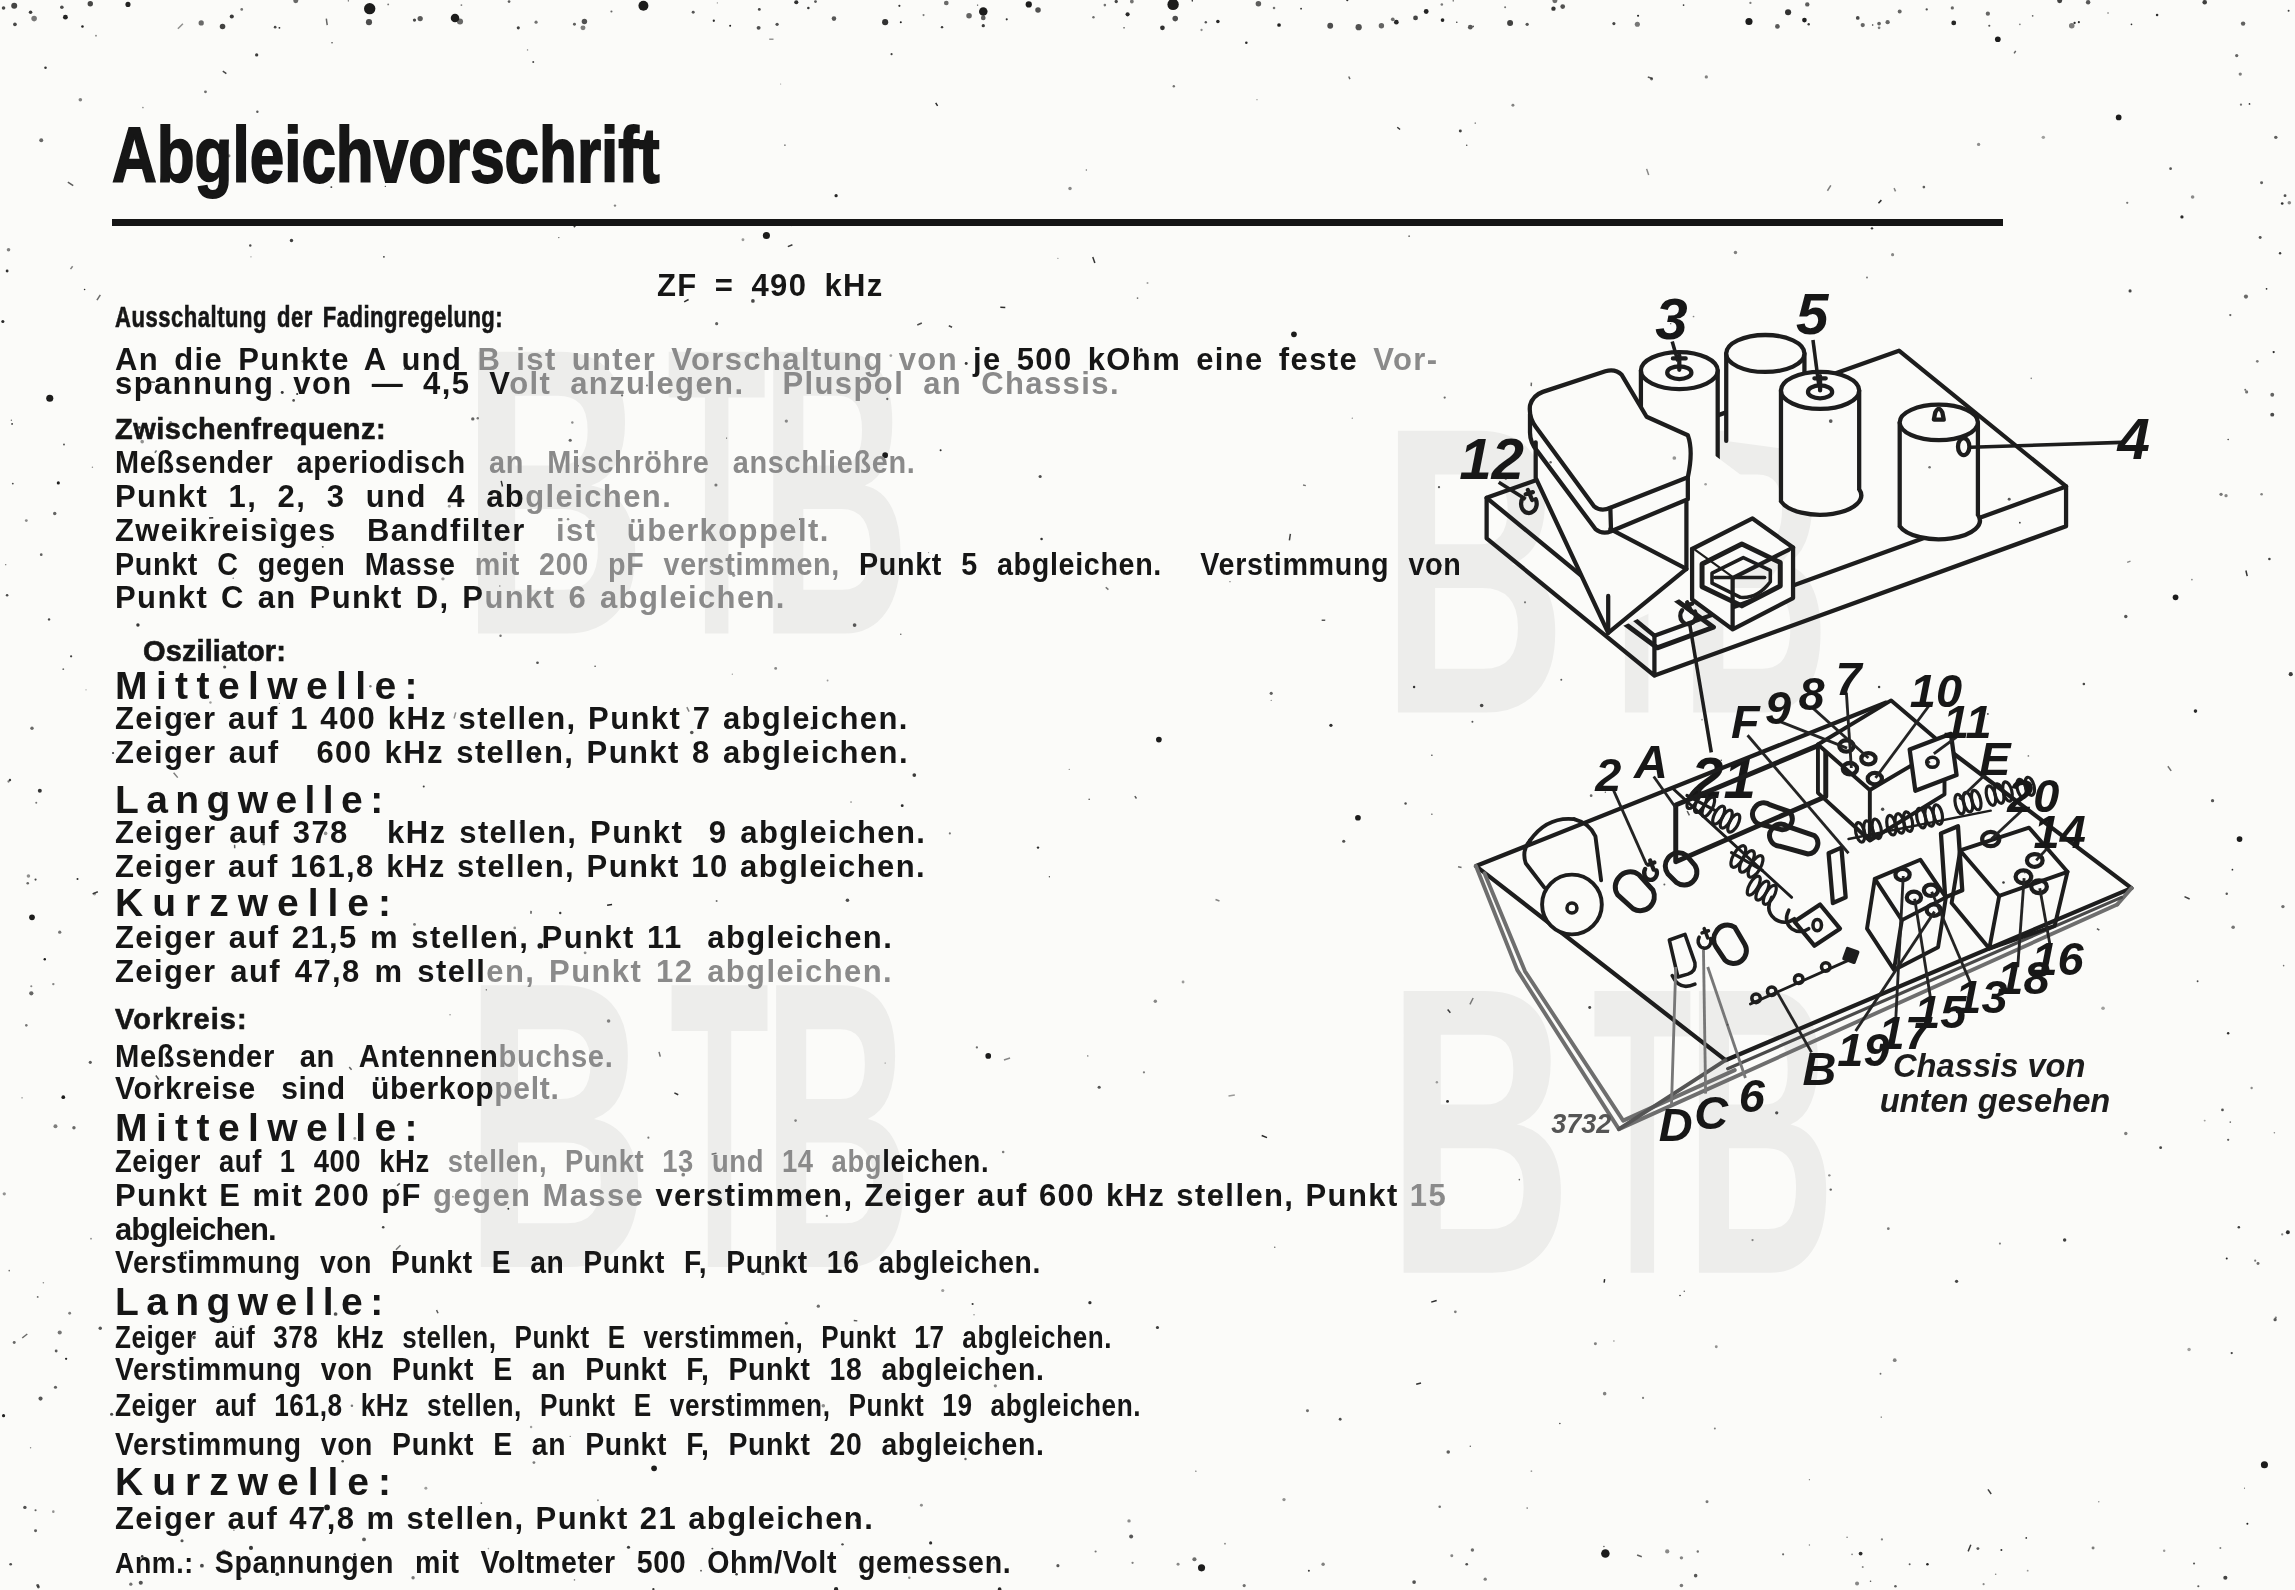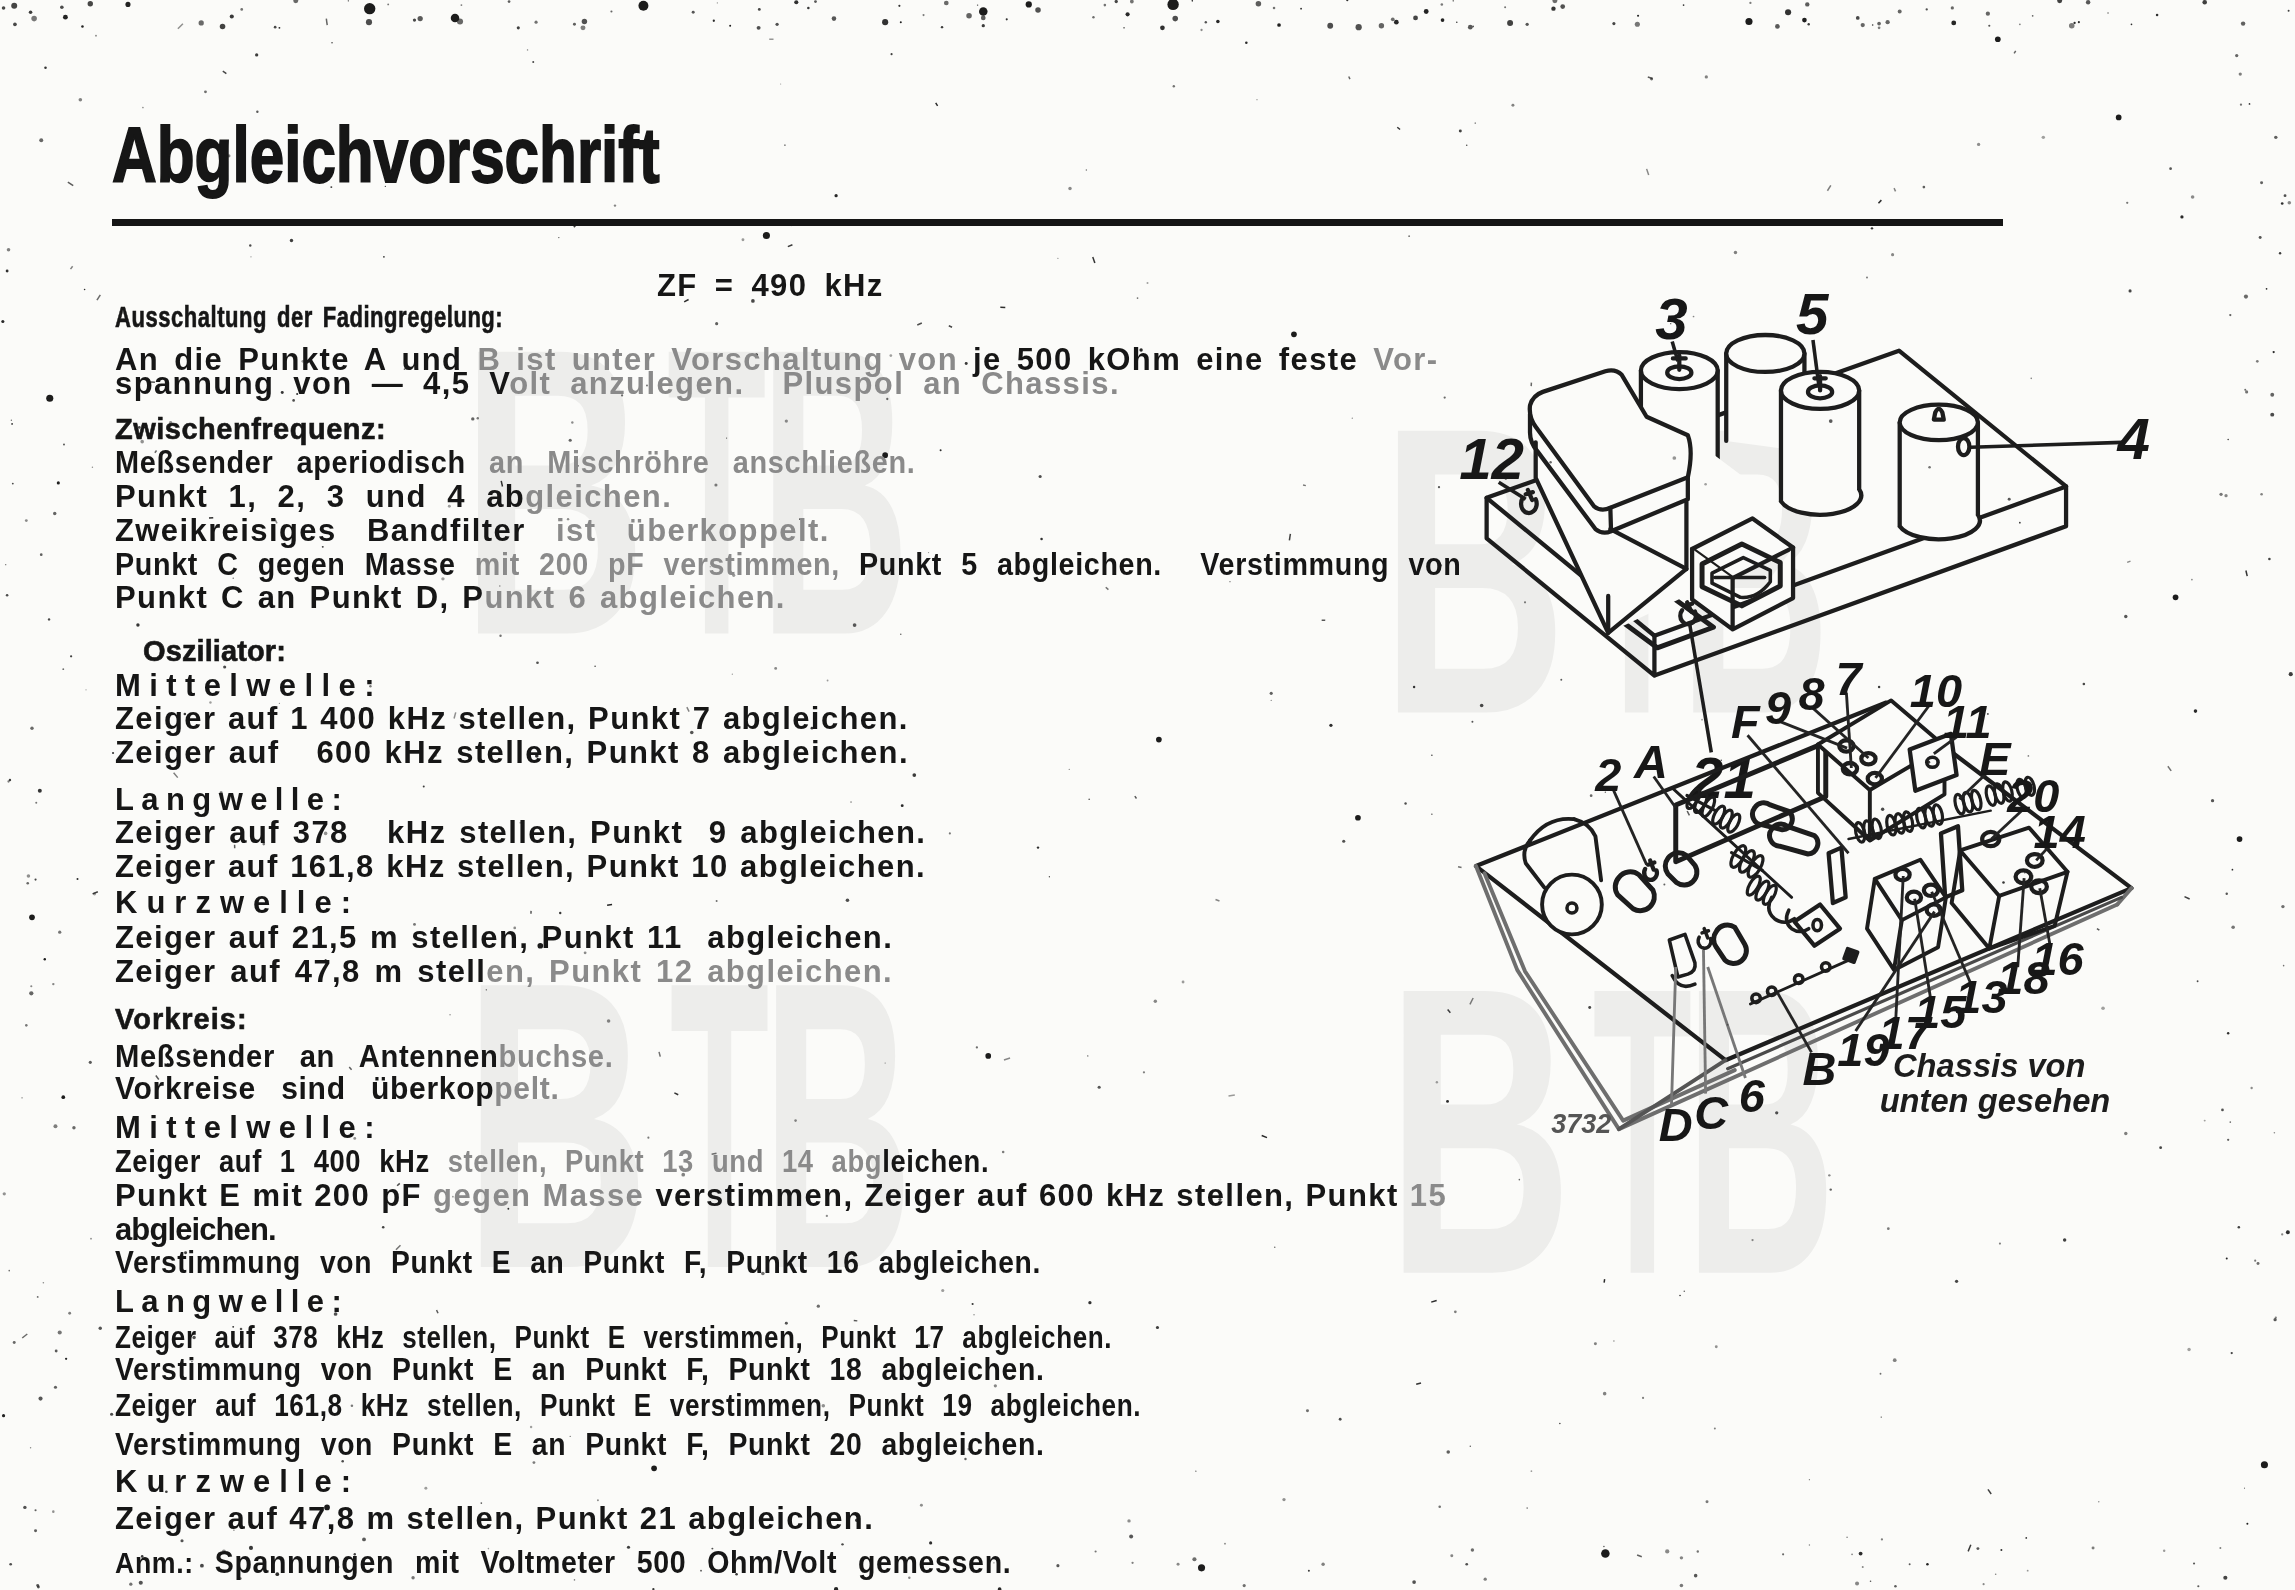--- a/index.html
+++ b/index.html
@@ -1,21 +1,21 @@
 <!DOCTYPE html>
 <html style="font-size:11.4px"><head><meta charset="utf-8">
 <style>
 html,body{margin:0;padding:0;background:#e8e8e6;}
 #page{position:relative;width:2295px;height:1590px;background:#fbfbf9;overflow:hidden;
   font-family:"Liberation Sans",sans-serif;color:#161616;}
 .ln{position:absolute;left:115px;white-space:nowrap;font-weight:bold;line-height:31px;}
 .b{font-size:31px;}
 .h{font-size:29px;-webkit-text-stroke:0.6px currentColor;}
 .hh{font-size:29px;}
-.s{font-size:31px;}
+.s{font-size:39px;}
 .g{color:#8a8a8a;}
 svg.ov{position:absolute;left:0;top:0;}
 .txt{position:relative;z-index:3;}
 </style></head>
 <body>
 
 <div id="page">
 
 <svg class="ov" width="2295" height="1590" viewBox="0 0 3228 2236" style="z-index:1">
 

